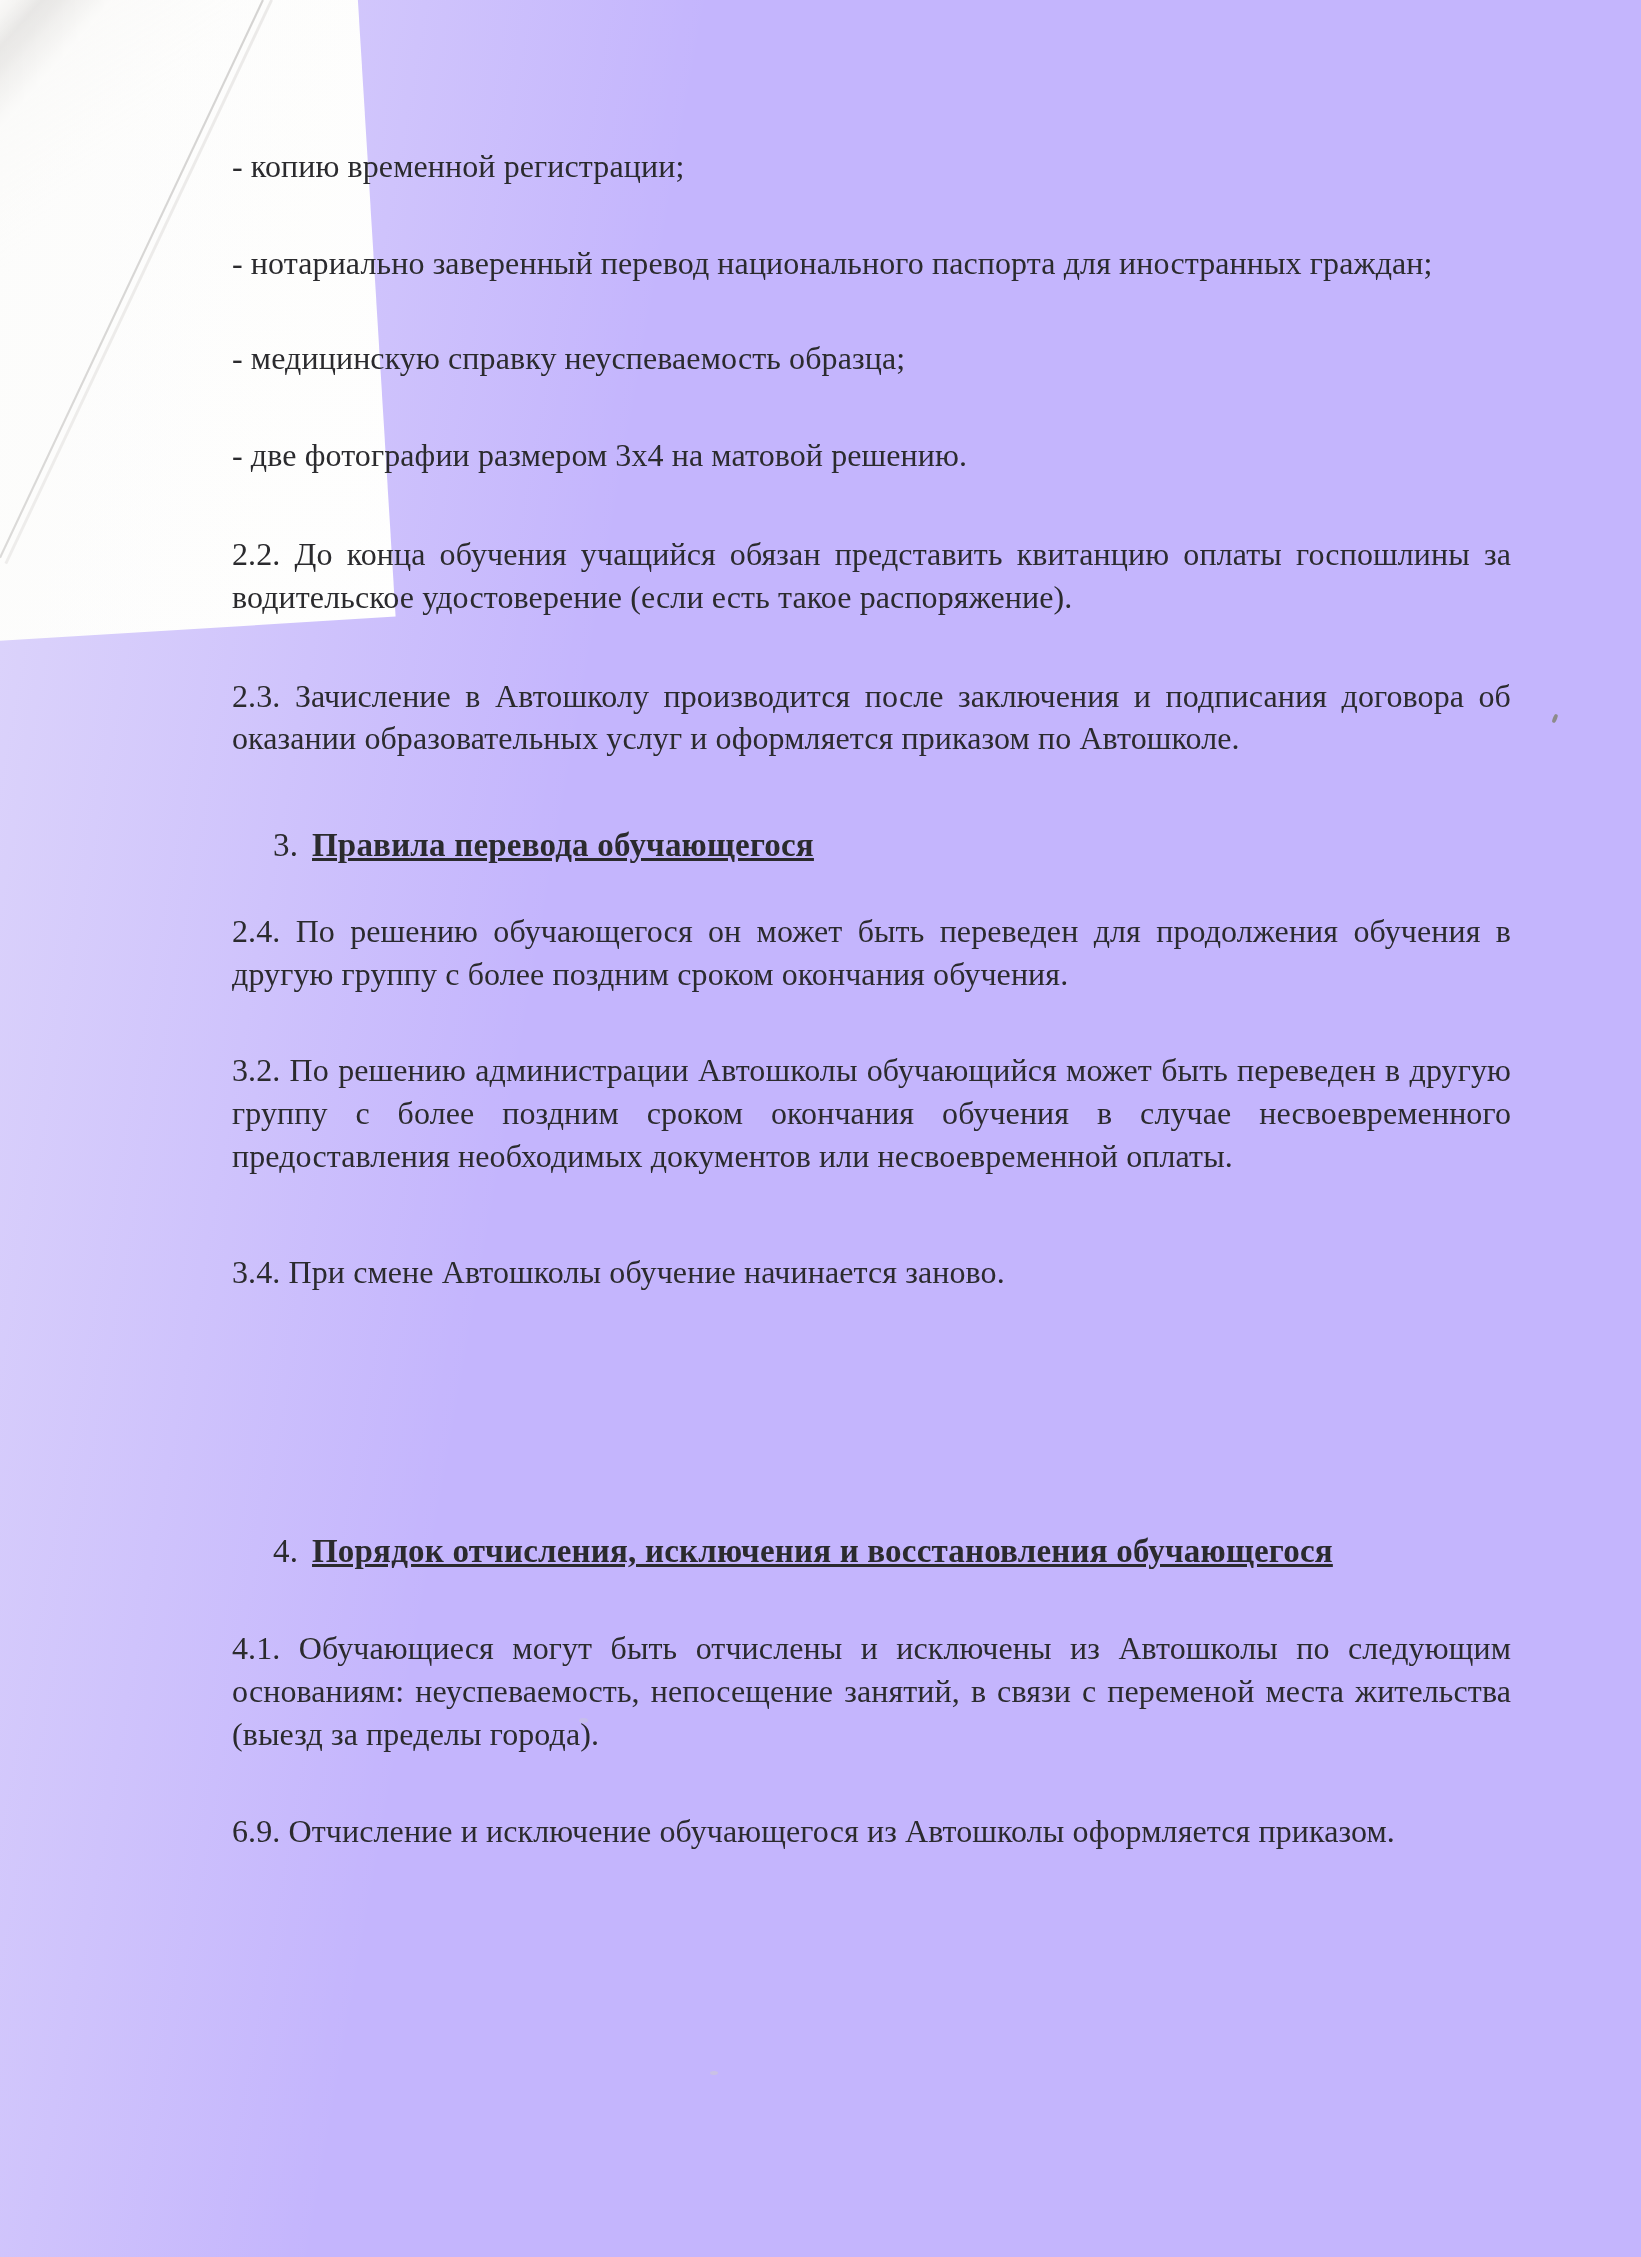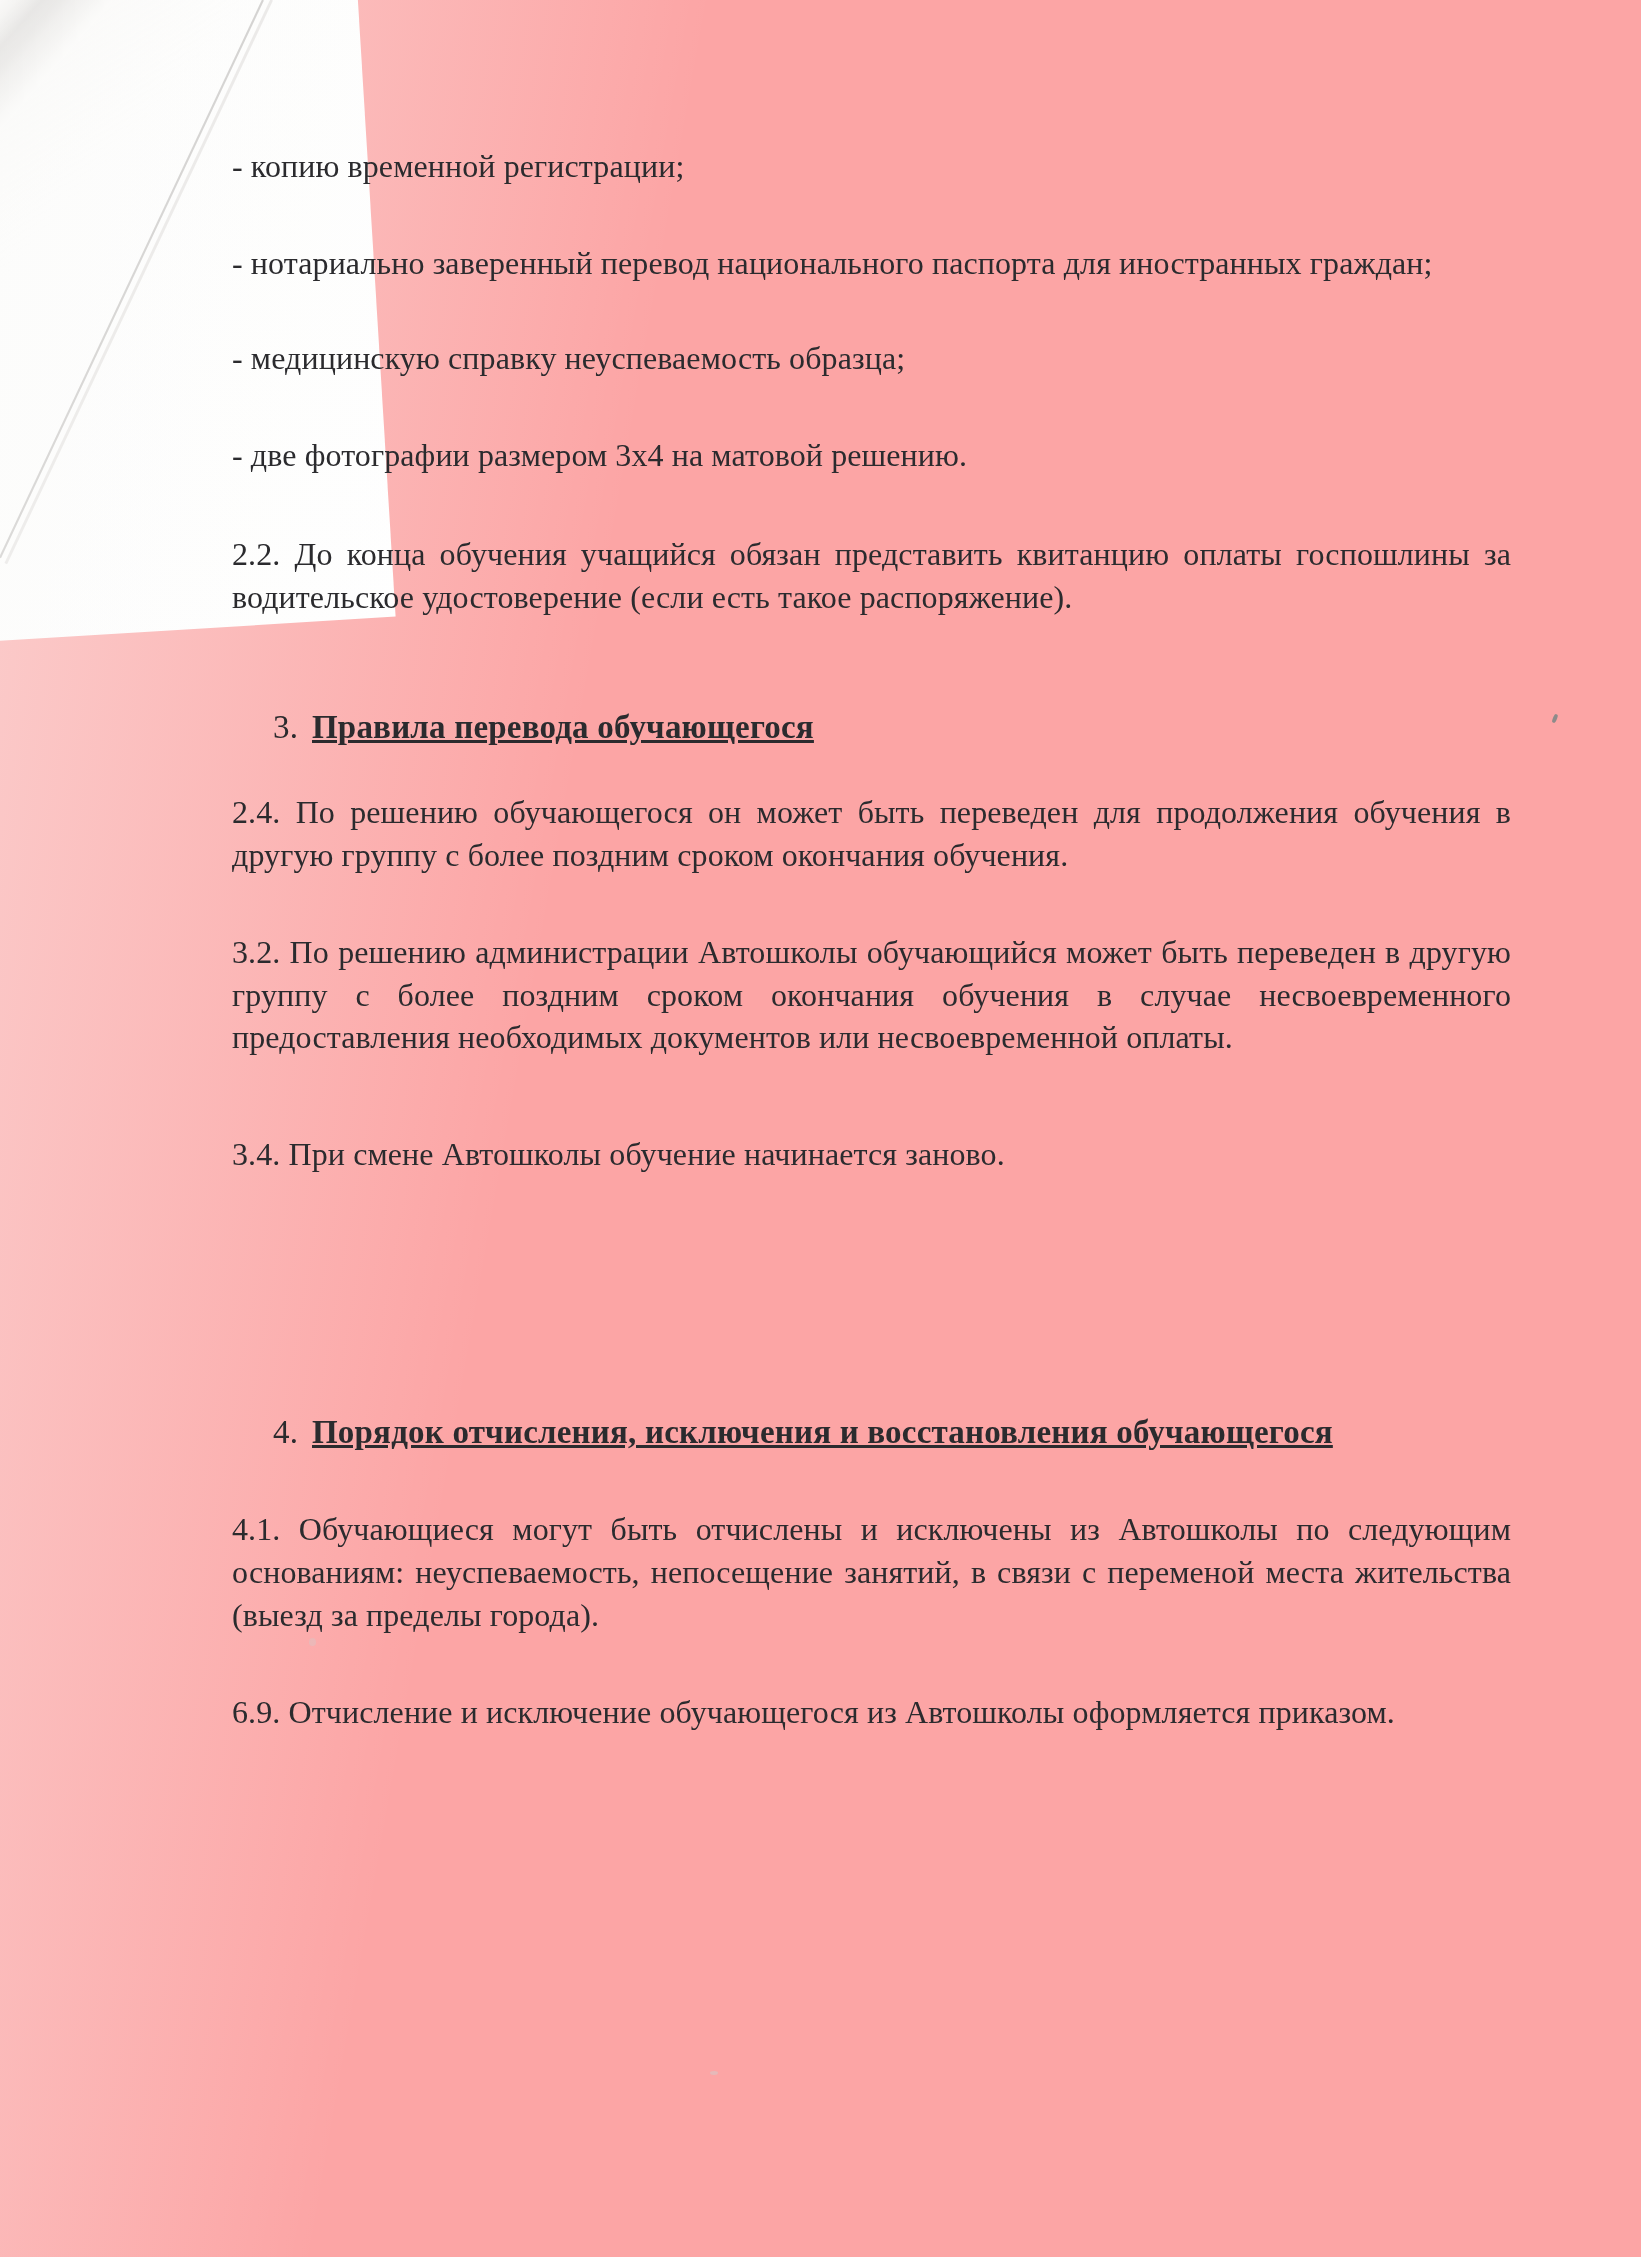--- a/index.html
+++ b/index.html
@@ -6,21 +6,21 @@
   html, body {
     margin: 0;
     padding: 0;
     background: #ffffff;
   }
 
   .page {
     position: relative;
     width: 1641px;
     height: 2257px;
-    background: #fca5a5;
+    background: #c4b5fd;
     overflow: hidden;
     font-family: "Liberation Serif", "DejaVu Serif", serif;
     color: #2b2b2e;
   }
 
   
   .scan-fold {
     position: absolute;
     left: -599px;
     top: -319px;
@@ -179,20 +179,21 @@
     <div style="height:21px"></div>
 
     <p class="para nojust">- две фотографии размером 3х4 на матовой решению.</p>
 
     <div style="height:23px"></div>
 
     <p class="para">2.2. До конца обучения учащийся обязан представить квитанцию оплаты госпошлины за водительское удостоверение (если есть такое распоряжение).</p>
 
     <div style="height:23px"></div>
 
+    <p class="para">2.3. Зачисление в Автошколу производится после заключения и подписания договора об оказании образовательных услуг и оформляется приказом по Автошколе.</p>
 
     <div style="height:31px"></div>
 
     <h2 class="heading">
       <span class="num">3.</span><span class="htext">Правила перевода обучающегося</span>
     </h2>
 
     <div style="height:13.5px"></div>
 
     <p class="para">2.4. По решению обучающегося он может быть переведен для продолжения обучения в другую группу с более поздним сроком окончания обучения.</p>

